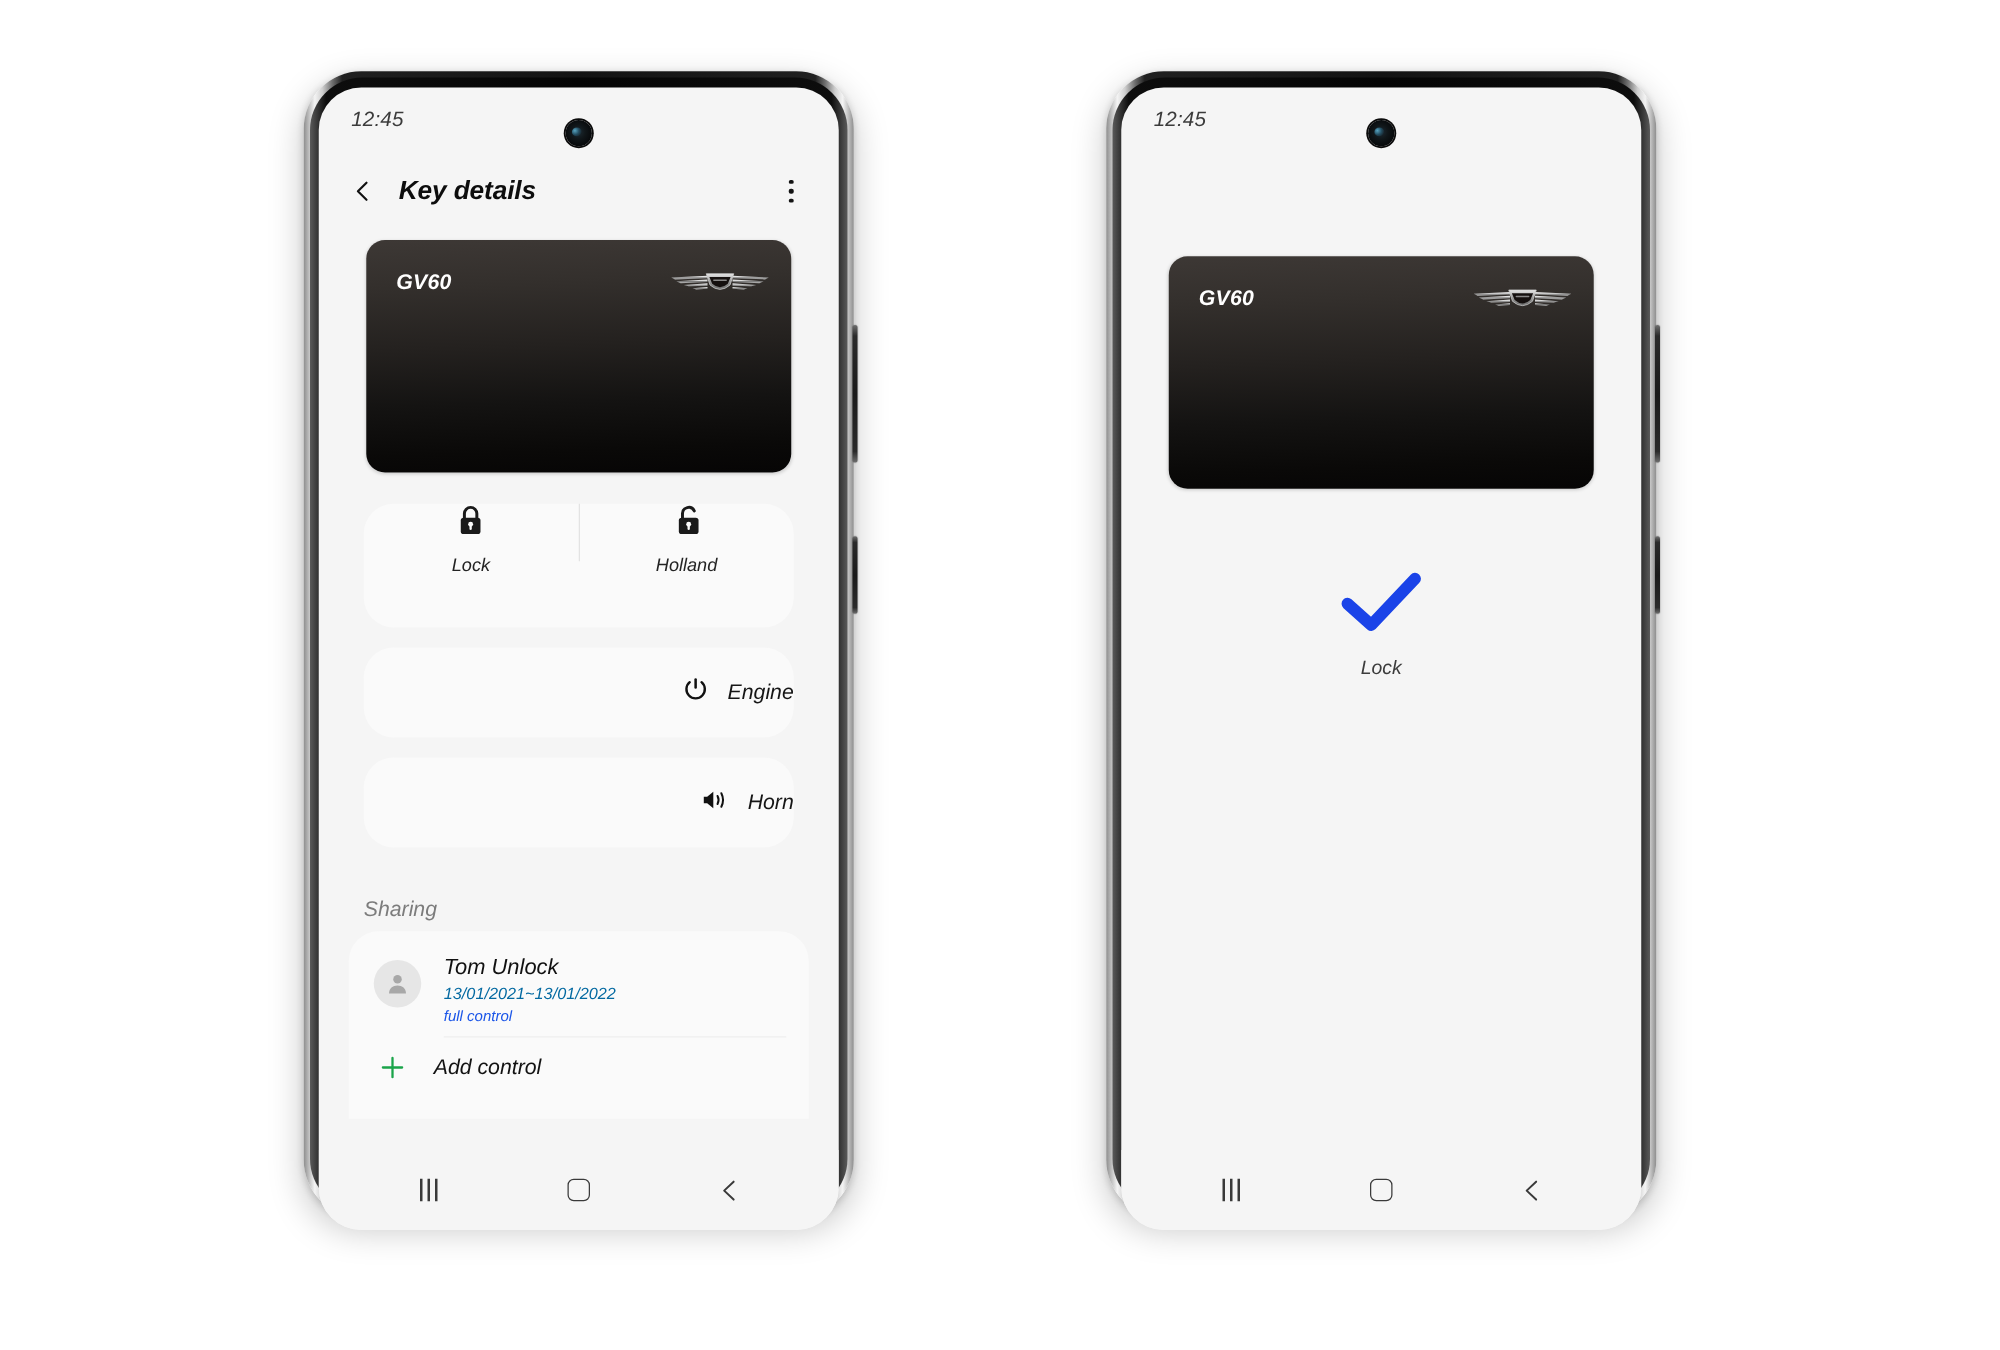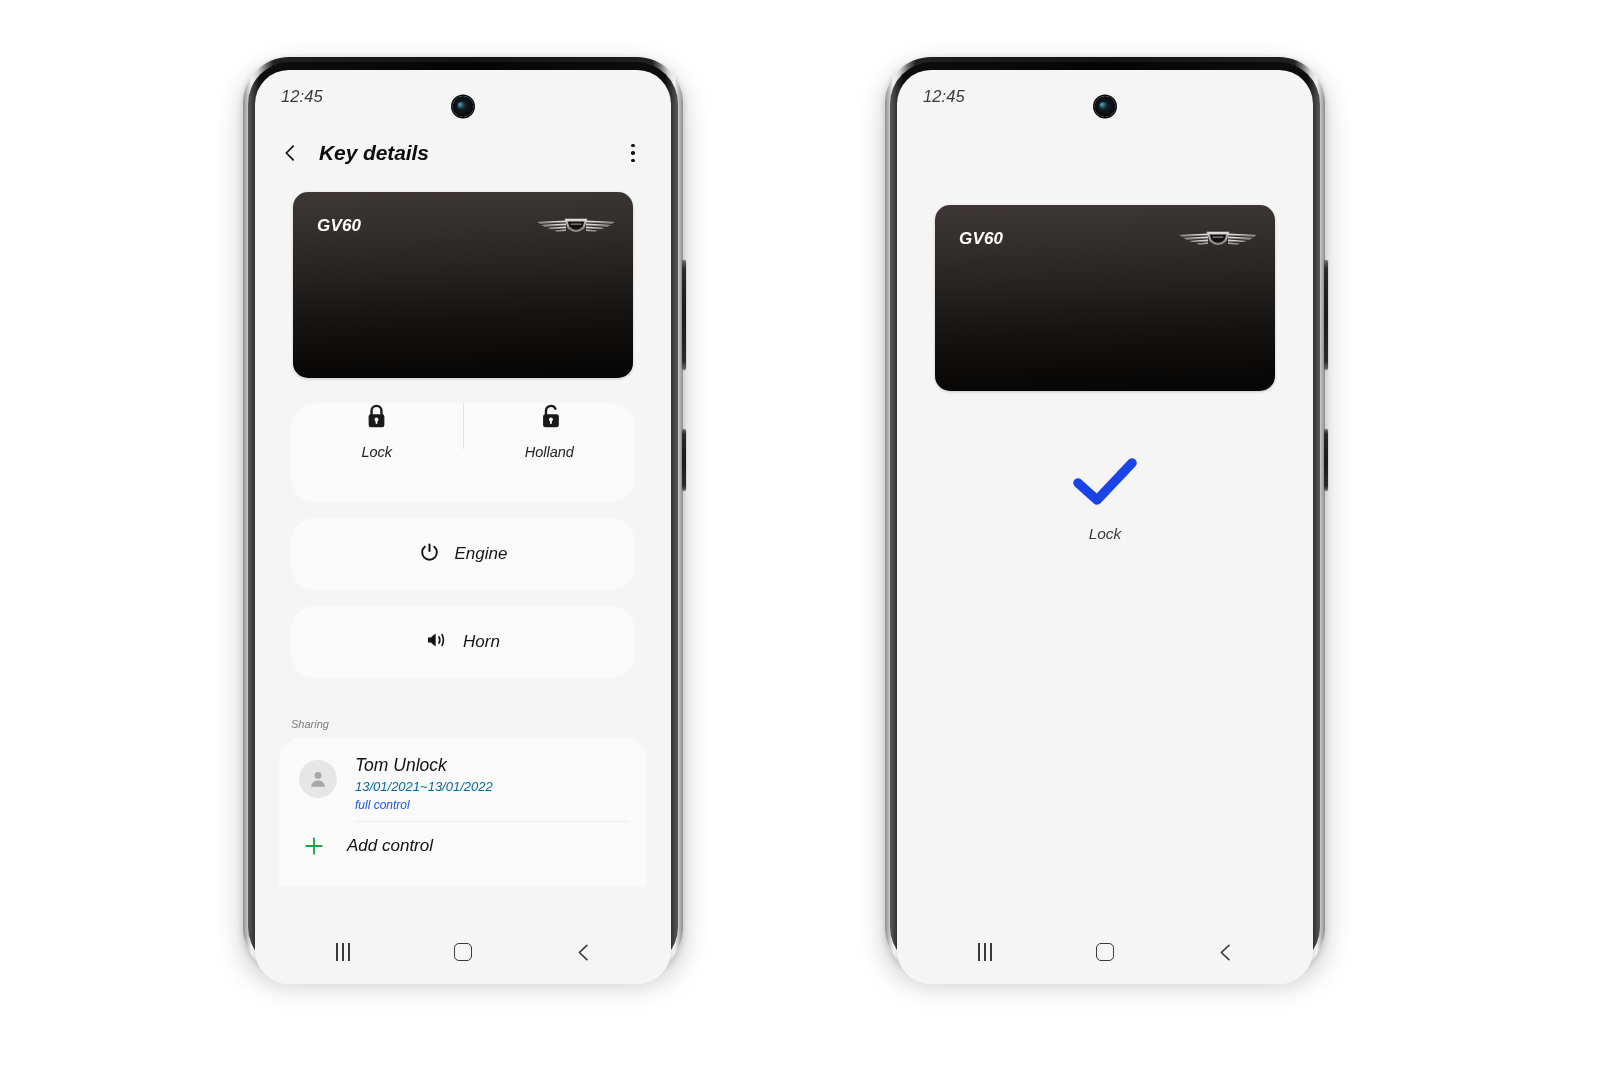--- a/index.html
+++ b/index.html
@@ -205,33 +205,33 @@
     color: #232323;
   }
 
   .action-card {
     margin-top: 16px;
     height: 72px;
     background: #fafafa;
     border-radius: 24px;
     display: flex;
     align-items: center;
-    justify-content: center;
+    justify-content: flex-end;
     gap: 15px;
     cursor: pointer;
   }
   .action-label {
     font-size: 17px;
     color: #161616;
   }
 
   
   .sharing-title {
     margin: 40px 0 7px 36px;
-    font-size: 11px;
+    font-size: 17px;
     color: #7c7c7c;
   }
   .sharing-card {
     margin: 0 24px;
     background: #fafafa;
     border-radius: 24px 24px 0 0;
     padding: 8px 0 0 0;
     min-height: 150px;
   }
   .contact-row {

